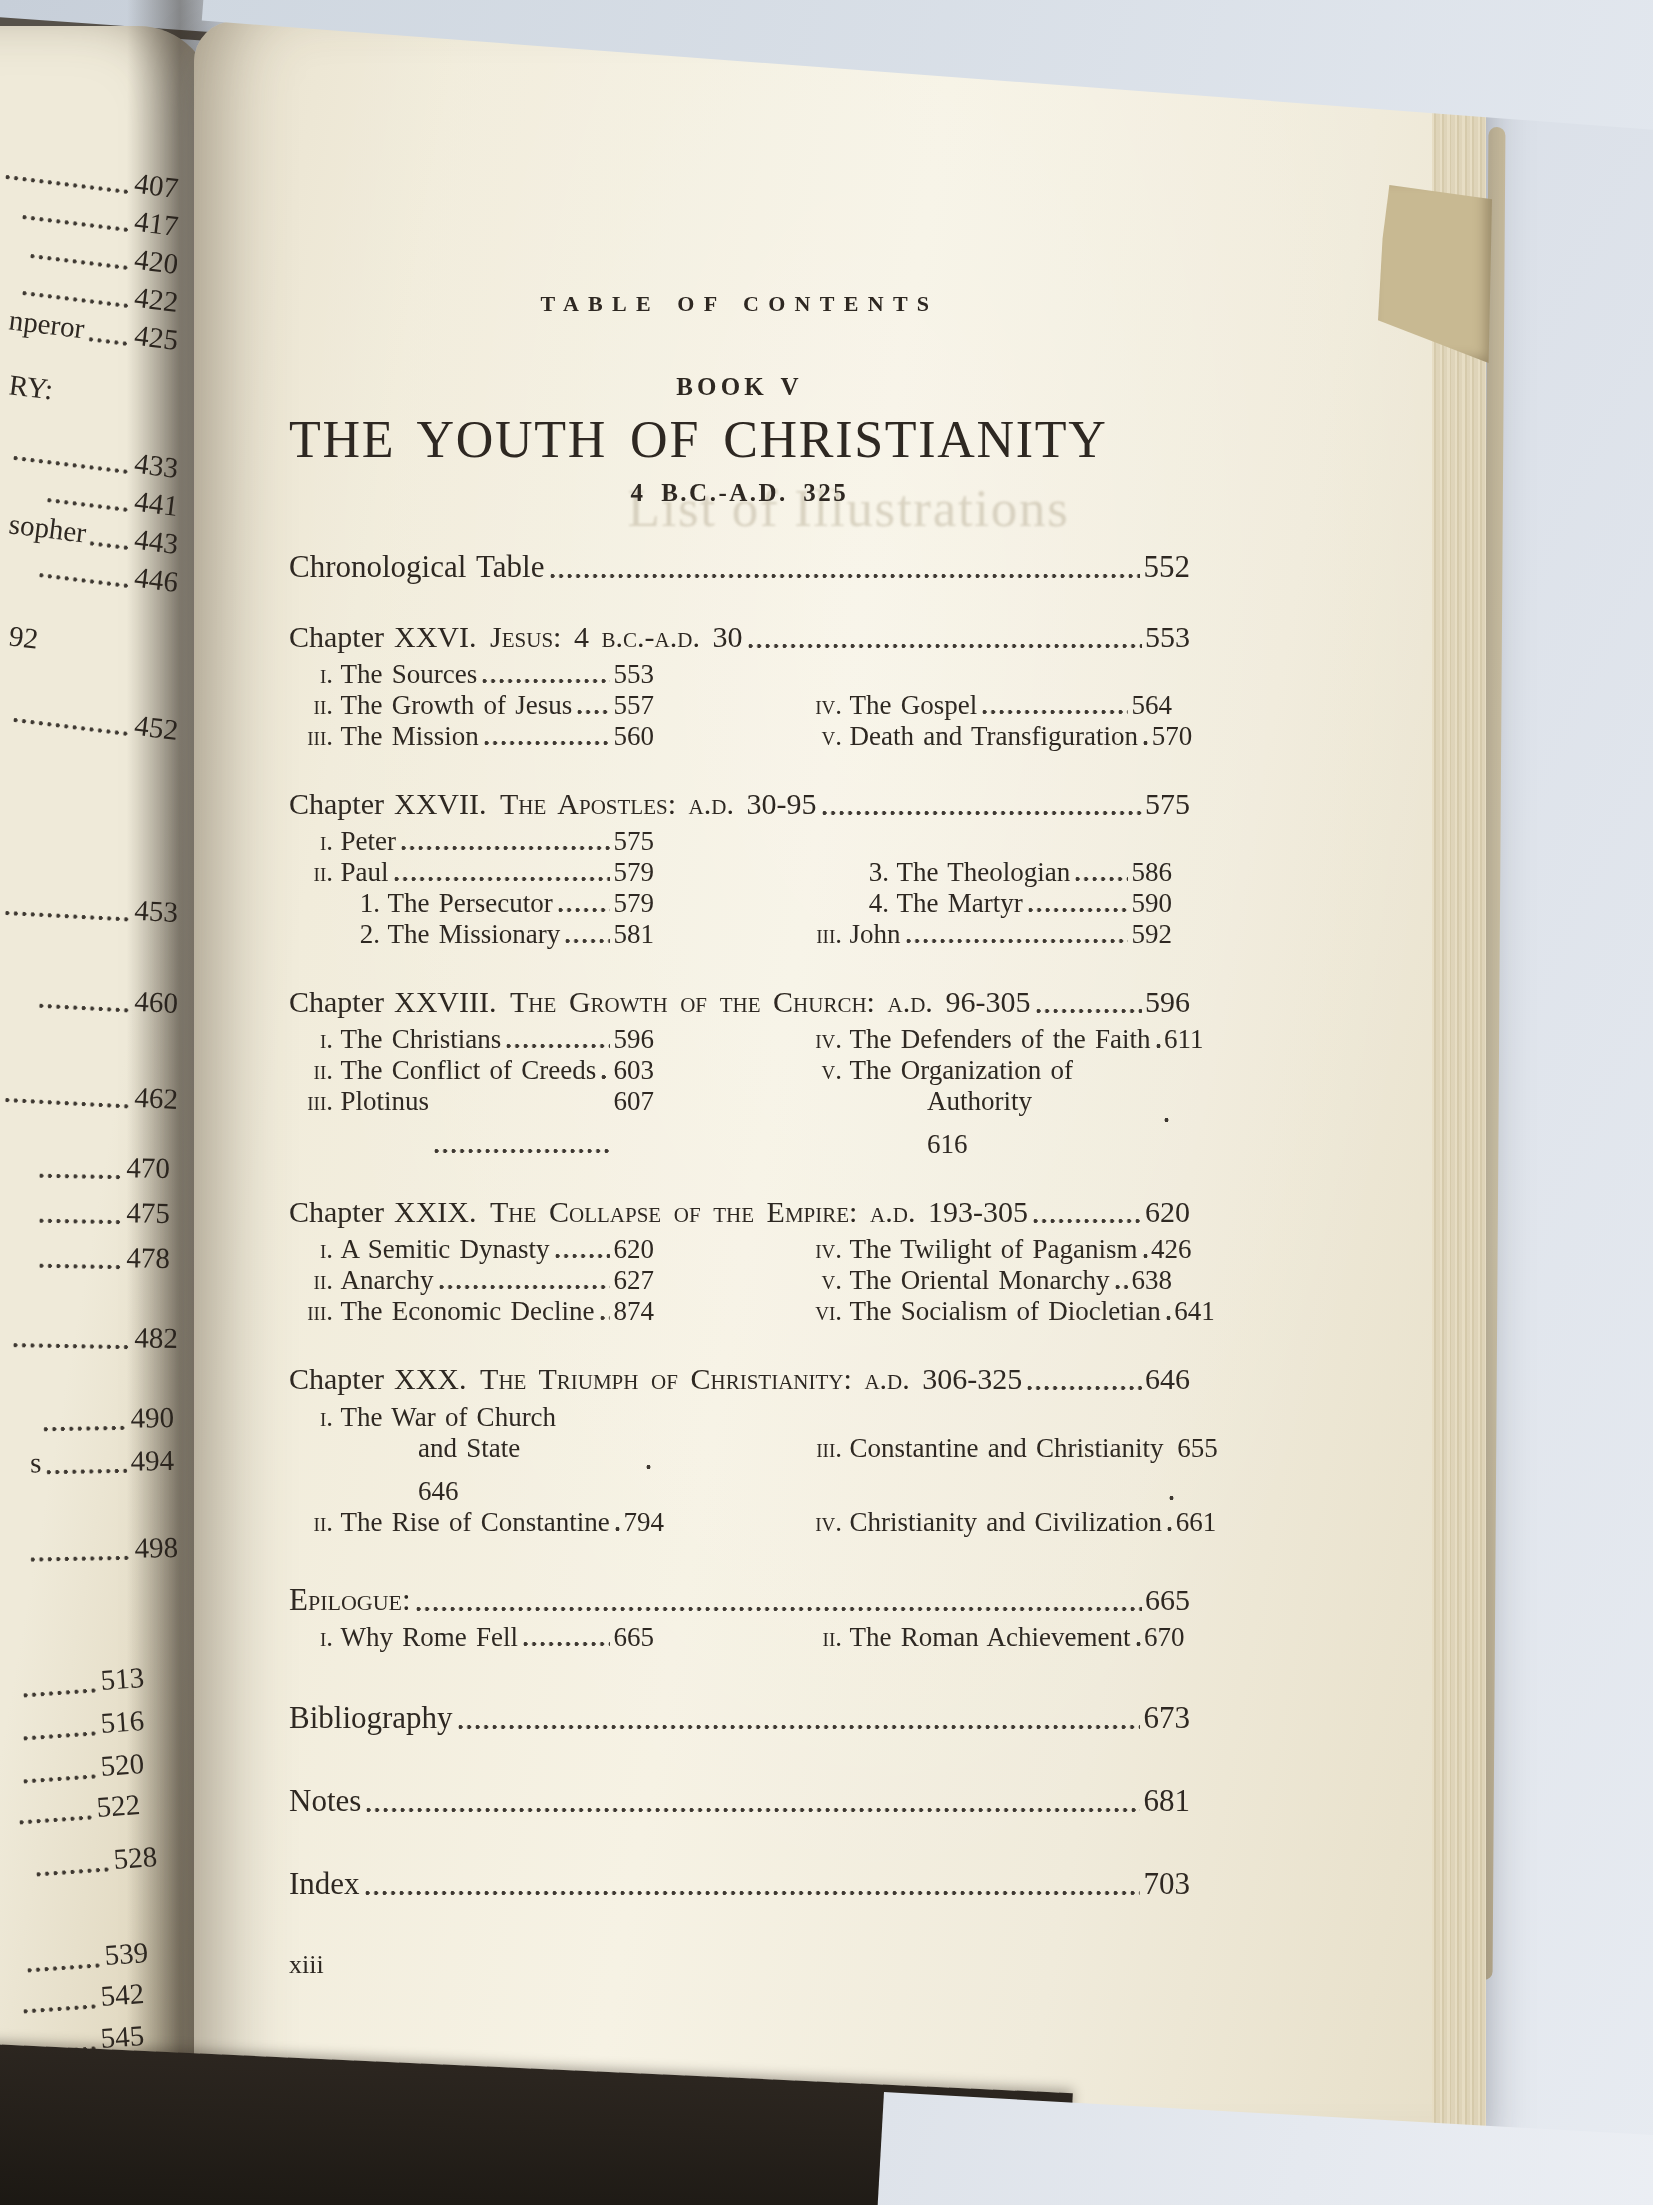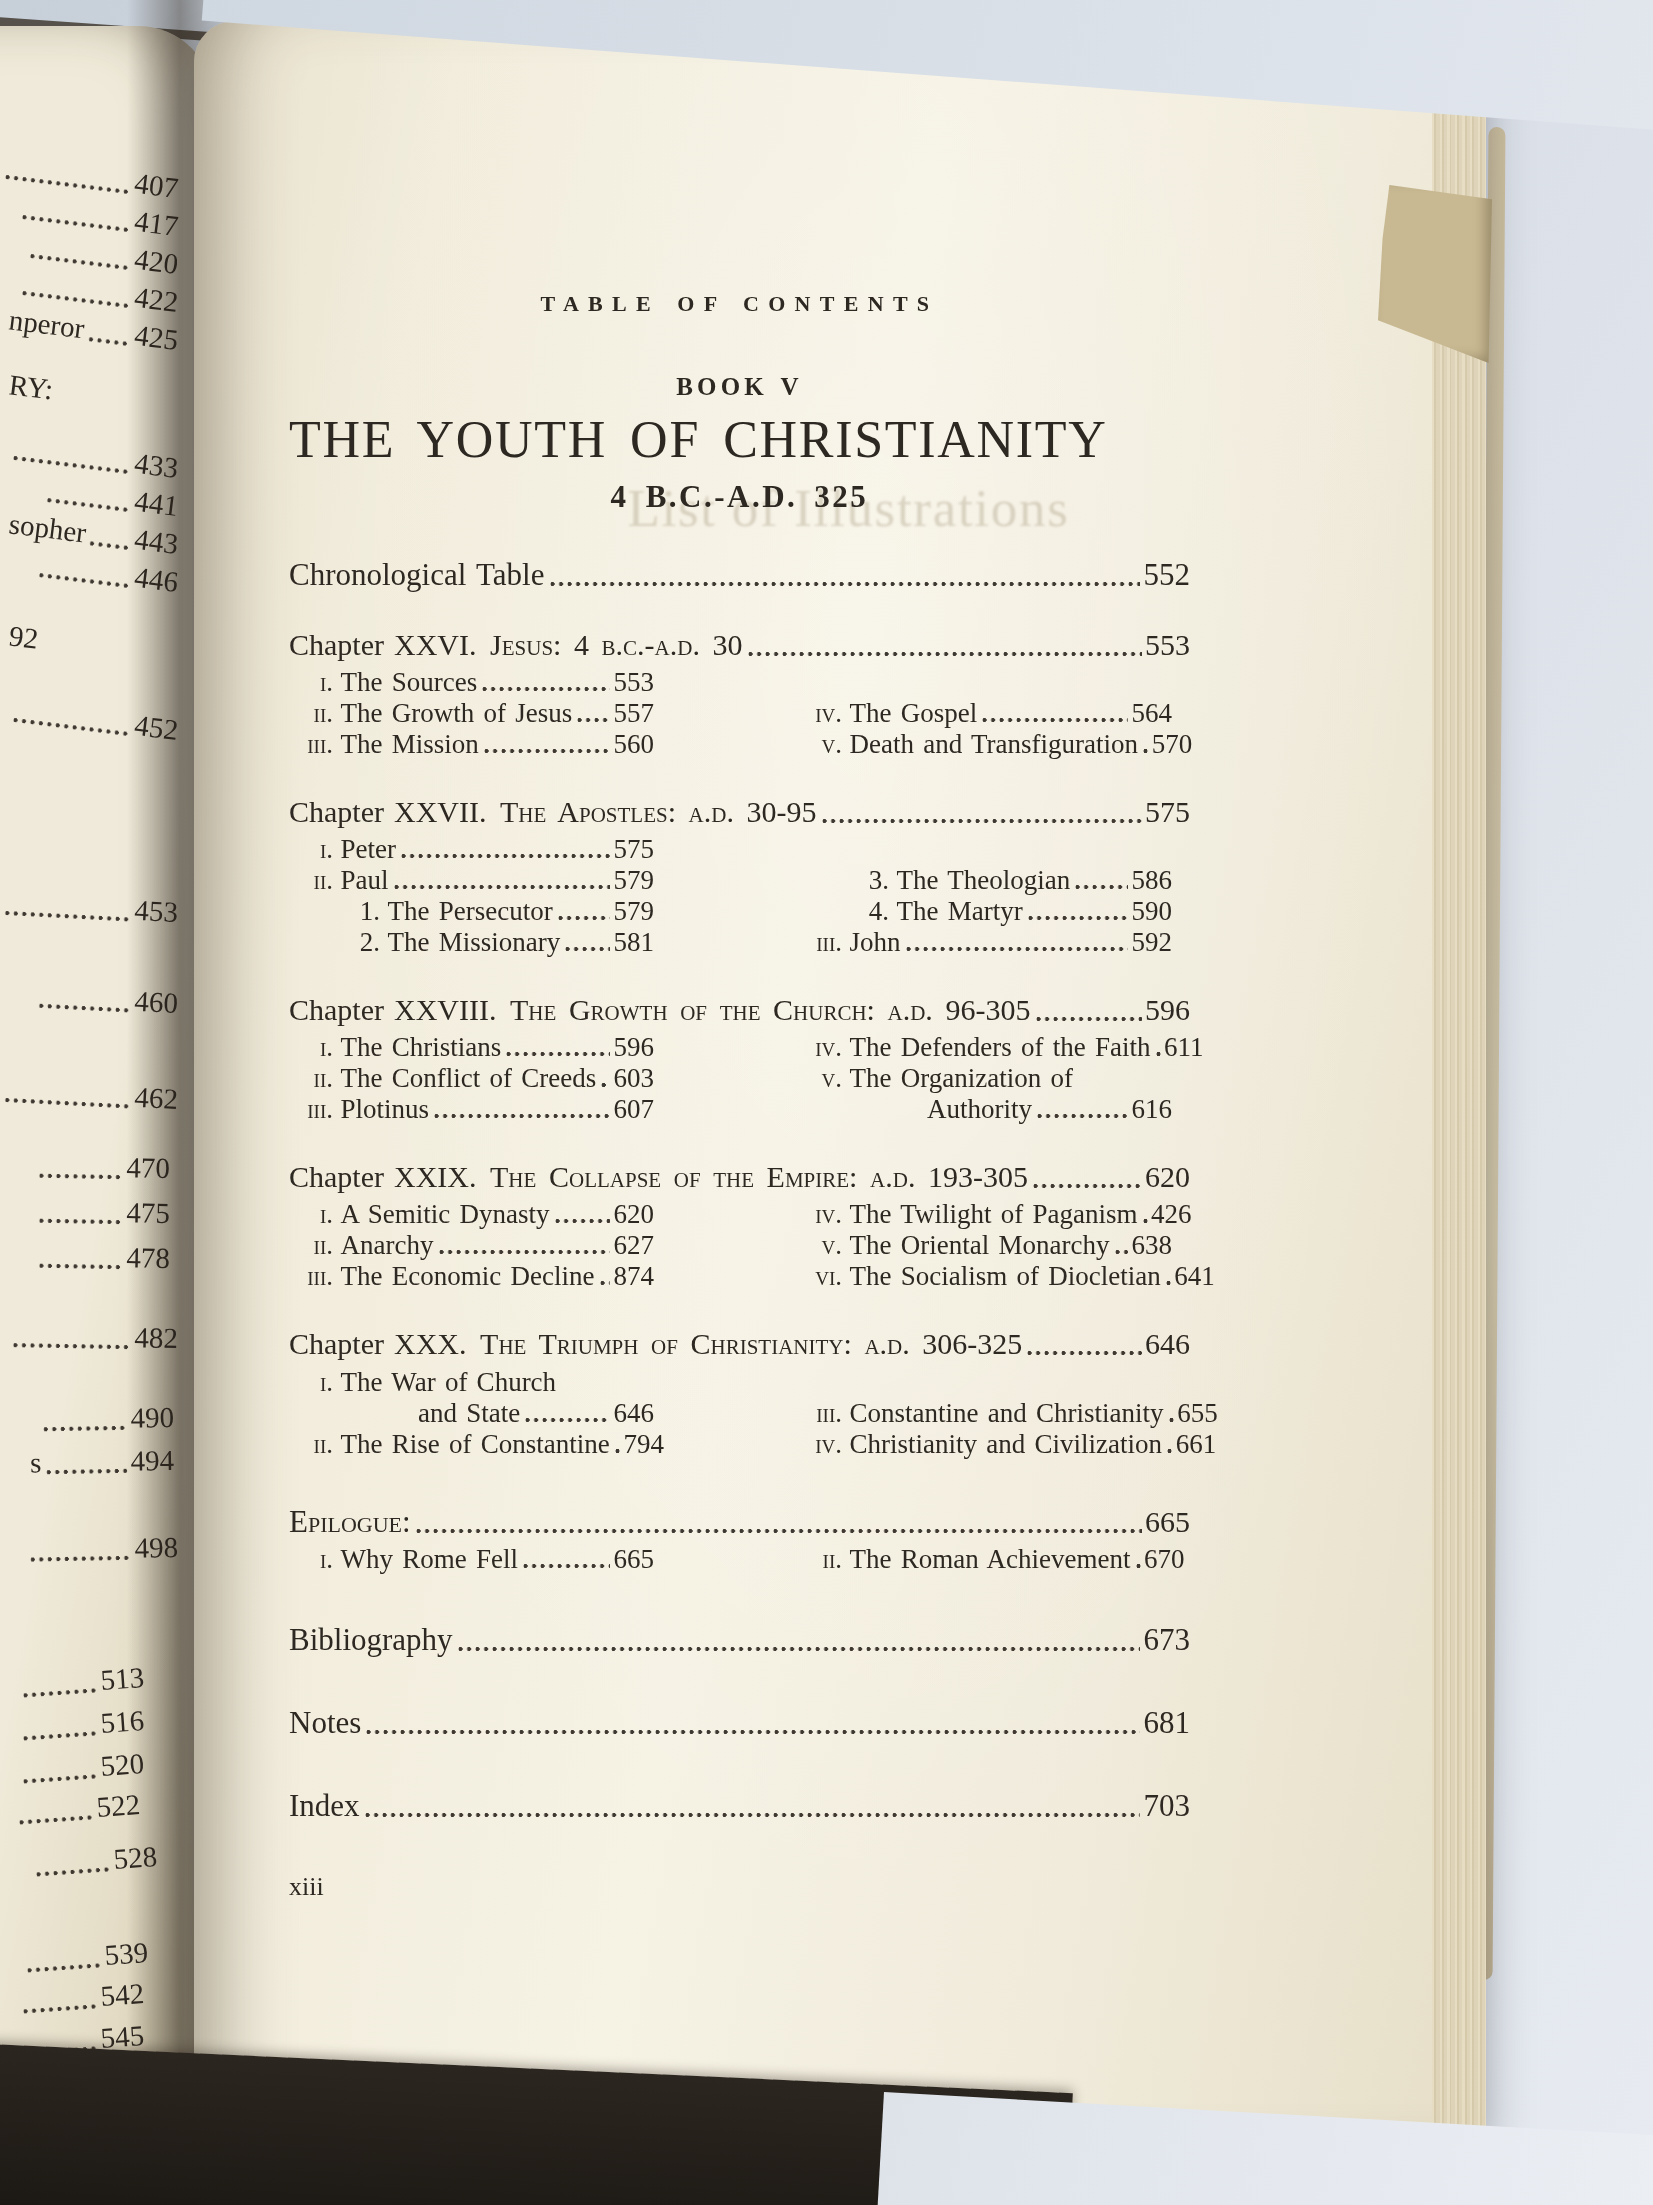--- a/index.html
+++ b/index.html
@@ -60,32 +60,32 @@
     transform:rotate(3.2deg);transform-origin:left top;
     background:linear-gradient(100deg,#dee3ea,#eceff4);}
   
   .ghost-title{position:absolute;left:255px;top:457px;width:799px;text-align:center;
     font-size:53px;color:rgba(148,136,106,.30);filter:blur(1.2px);letter-spacing:1.7px;}
   
   .content{position:absolute;left:95px;top:0;width:901px;padding-top:270px;word-spacing:2.5px;}
   .running-head{text-align:center;font-size:22px;font-weight:bold;letter-spacing:9.3px;}
   .book-label{text-align:center;font-size:25px;font-weight:bold;letter-spacing:4.2px;margin-top:56px;}
   .book-title{text-align:left;font-size:52px;letter-spacing:1.7px;word-spacing:8.5px;margin-top:8.5px;}
-  .book-dates{text-align:center;font-size:31px;font-weight:bold;letter-spacing:2.5px;word-spacing:6.8px;margin-top:10.2px;}
+  .book-dates{text-align:center;font-size:25px;font-weight:bold;letter-spacing:2.5px;word-spacing:6.8px;margin-top:10.2px;}
   .row{display:flex;align-items:baseline;white-space:nowrap;font-size:27px;line-height:31px;}
   .row.full{width:100%;}
   .front-row{margin-top:42px;font-size:31px;line-height:36px;}
   .chapter{margin-top:34px;}
   .chead{font-size:30px;line-height:36px;margin-bottom:4.2px;}
   .ch-title{margin-left:13.6px;word-spacing:5.1px;}
   .sc{font-variant:small-caps;}
   .cols{display:grid;grid-template-columns:365px 374px;column-gap:144px;}
   .no{display:inline-block;width:44px;text-align:right;margin-right:7.6px;flex-shrink:0;}
   .sub{padding-left:47px;}
-  .cont{padding-left:129px;}
+  .cont{padding-left:129px;flex-direction:column;}
   .lbl{flex-shrink:0;}
   .dots{flex:1 1 auto;min-width:5.1px;align-self:flex-end;height:6px;margin:0 3.4px 6px 5.1px;
     background-image:radial-gradient(circle at 2.5px 3px,#2e2822 1.8px,rgba(0,0,0,0) 2.2px);
     background-size:8.5px 6px;background-repeat:repeat-x;opacity:.92;}
   .nodots .dots{background:none;}
   .pg{flex-shrink:0;}
   .epilogue{margin-top:44px;}
   .ep{font-size:31px;}
   .back-row{margin-top:46px;font-size:31px;line-height:37px;}
   .folio{margin-top:48px;text-align:left;font-size:26px;}

